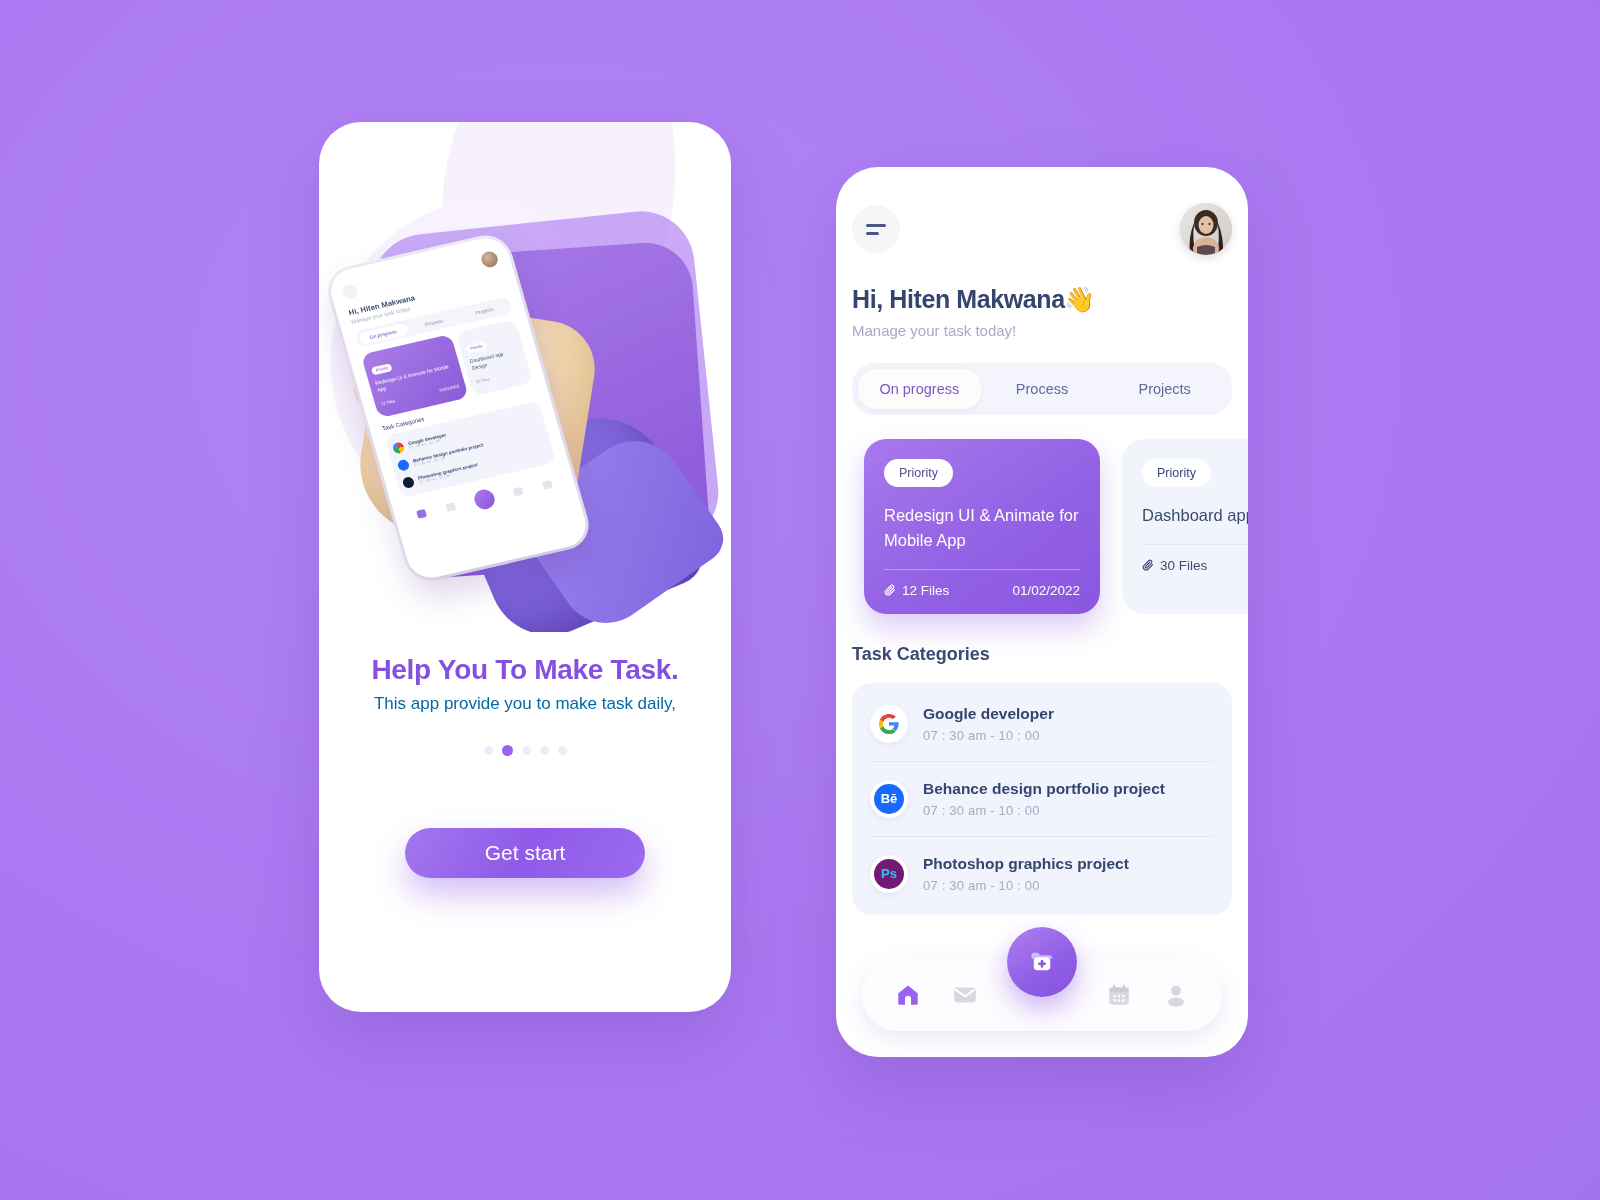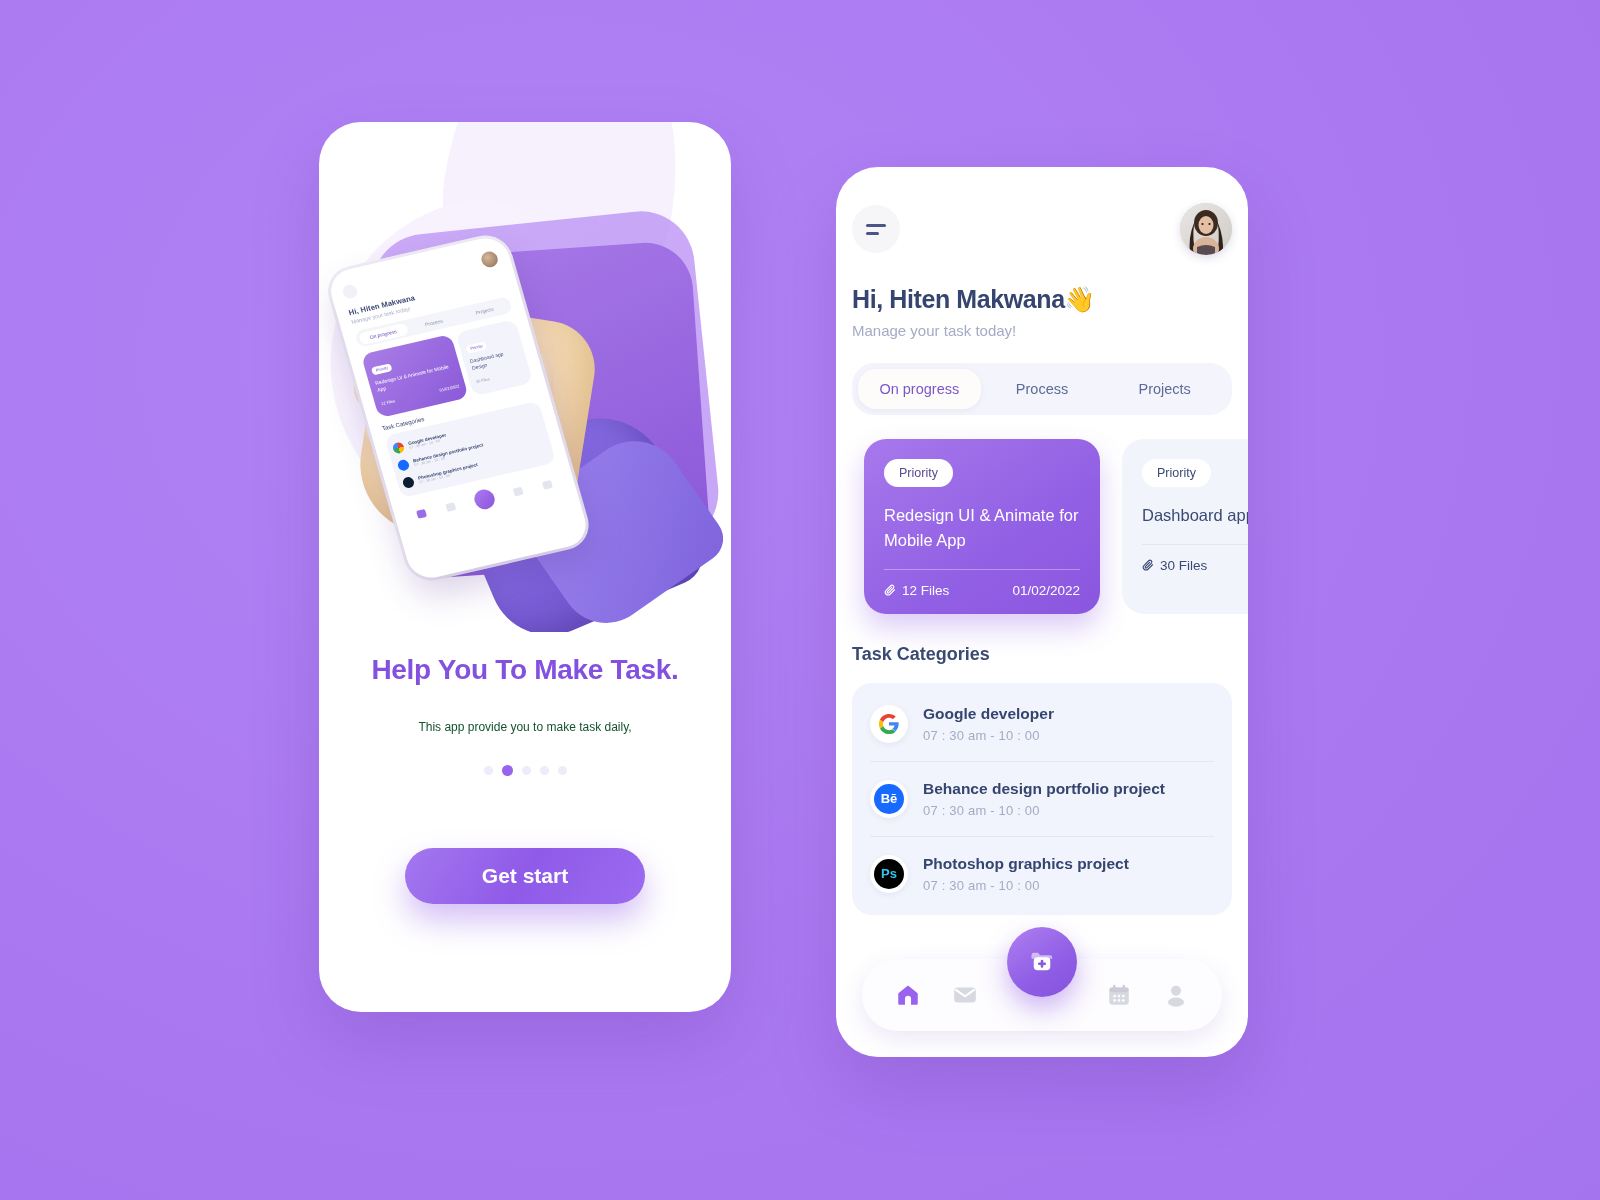--- a/index.html
+++ b/index.html
@@ -172,38 +172,38 @@
 
   
   .copy { padding: 22px 46px 0; text-align: center; }
   .headline {
     font-size: 28px;
     font-weight: bold;
     color: #8450e0;
     letter-spacing: -.3px;
   }
   .subcopy {
-    margin-top: 32px;
-    font-size: 12px;
+    margin-top: 4px;
+    font-size: 17px;
     line-height: 1.65;
-    color: #14532d;
+    color: #0369a1;
   }
   .dots { display: flex; gap: 9px; justify-content: center; margin-top: 28px; }
   .dot { width: 9px; height: 9px; border-radius: 50%; background: #f0ebfb; }
   .dot.active { width: 11px; height: 11px; background: #9a63ef; margin-top: -1px; }
 
   .cta-wrap { display: flex; justify-content: center; margin-top: 72px; }
   .cta {
-    width: 240px; height: 56px;
+    width: 240px; height: 50px;
     border: none;
     border-radius: 34px;
     background: linear-gradient(120deg, #a477ef 0%, #8f5ae8 50%, #9b6bf0 100%);
     color: #fff;
     font-size: 21px;
-    font-weight: bold;
+    font-weight: normal;
     font-family: "Liberation Sans", sans-serif;
     cursor: pointer;
     box-shadow: 0 16px 32px rgba(140,85,230,.38);
   }
 
   
   .dash { position: relative; width: 100%; height: 100%; padding: 36px 0 0; }
   .dash-pad { padding: 0 16px; }
 
   .topbar { display: flex; align-items: center; justify-content: space-between; }
@@ -298,21 +298,21 @@
     box-shadow: 0 2px 6px rgba(60,40,110,.07);
   }
   .badge-b {
     width: 30px; height: 30px; border-radius: 50%;
     background: #1769ff; color: #fff;
     font-size: 13px; font-weight: bold;
     display: flex; align-items: center; justify-content: center;
   }
   .badge-p {
     width: 30px; height: 30px; border-radius: 50%;
-    background: #000000; color: #31c5f0;
+    background: #701a75; color: #31c5f0;
     font-size: 13px; font-weight: bold;
     display: flex; align-items: center; justify-content: center;
   }
   .cat-name { font-size: 15.5px; color: #35456f; font-weight: bold; }
   .cat-time { font-size: 13px; color: #a4abc4; margin-top: 5px; letter-spacing: .2px; }
 
   
   .navwrap { position: absolute; left: 0; right: 0; bottom: 26px; padding: 0 26px; }
   .navbar {
     position: relative;

